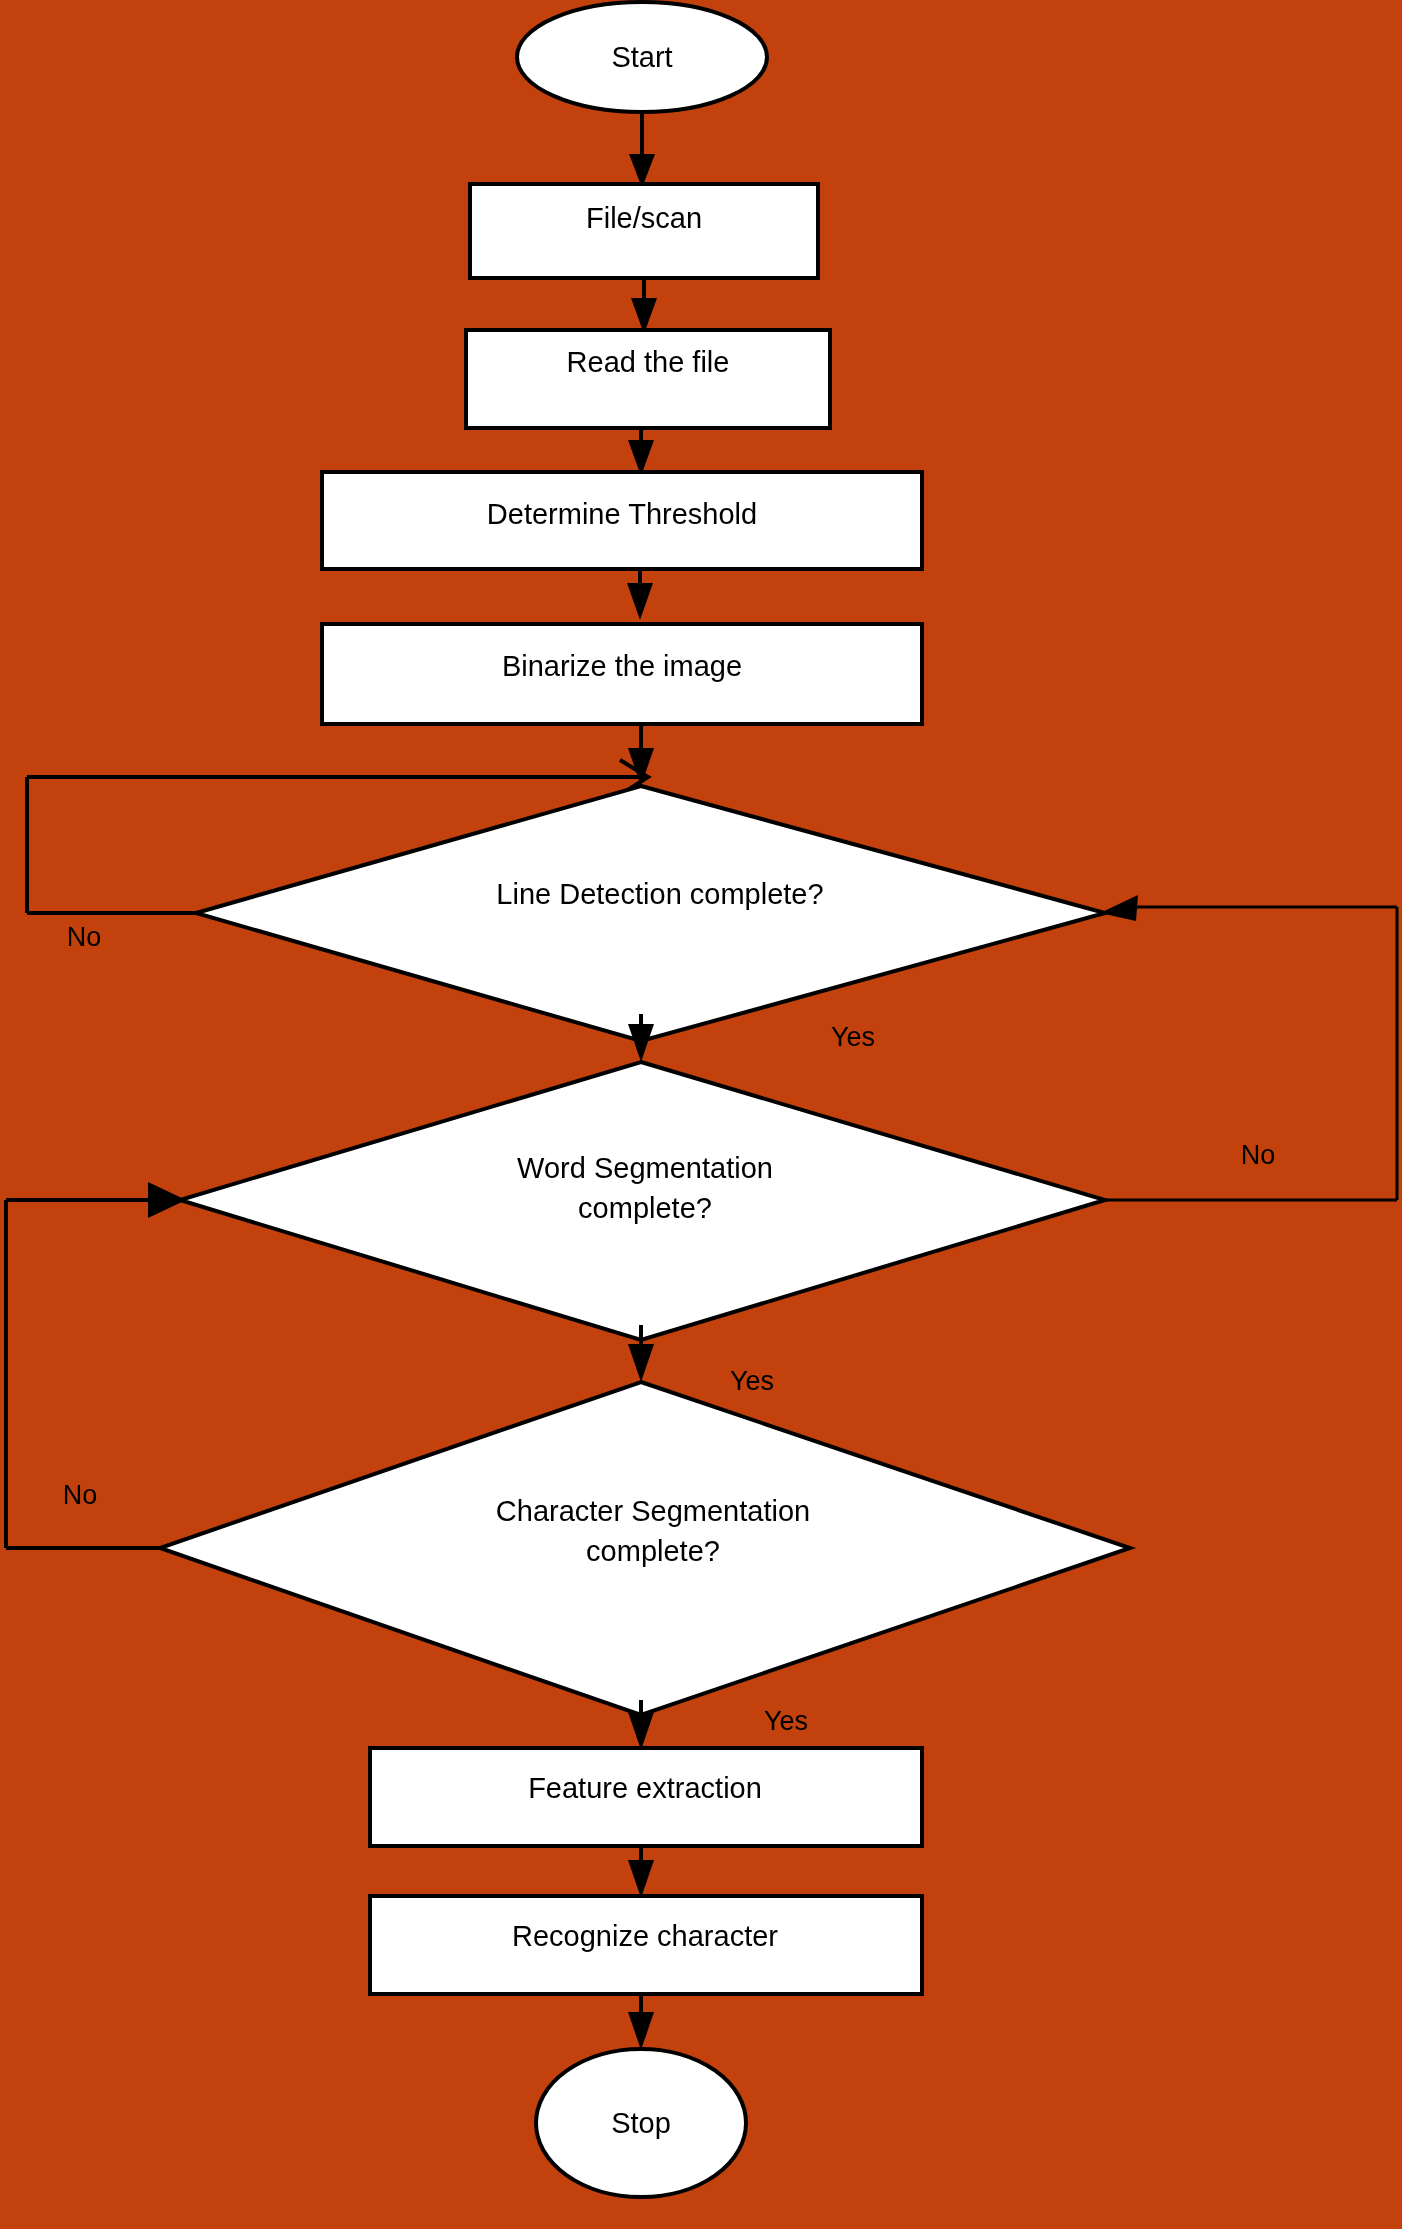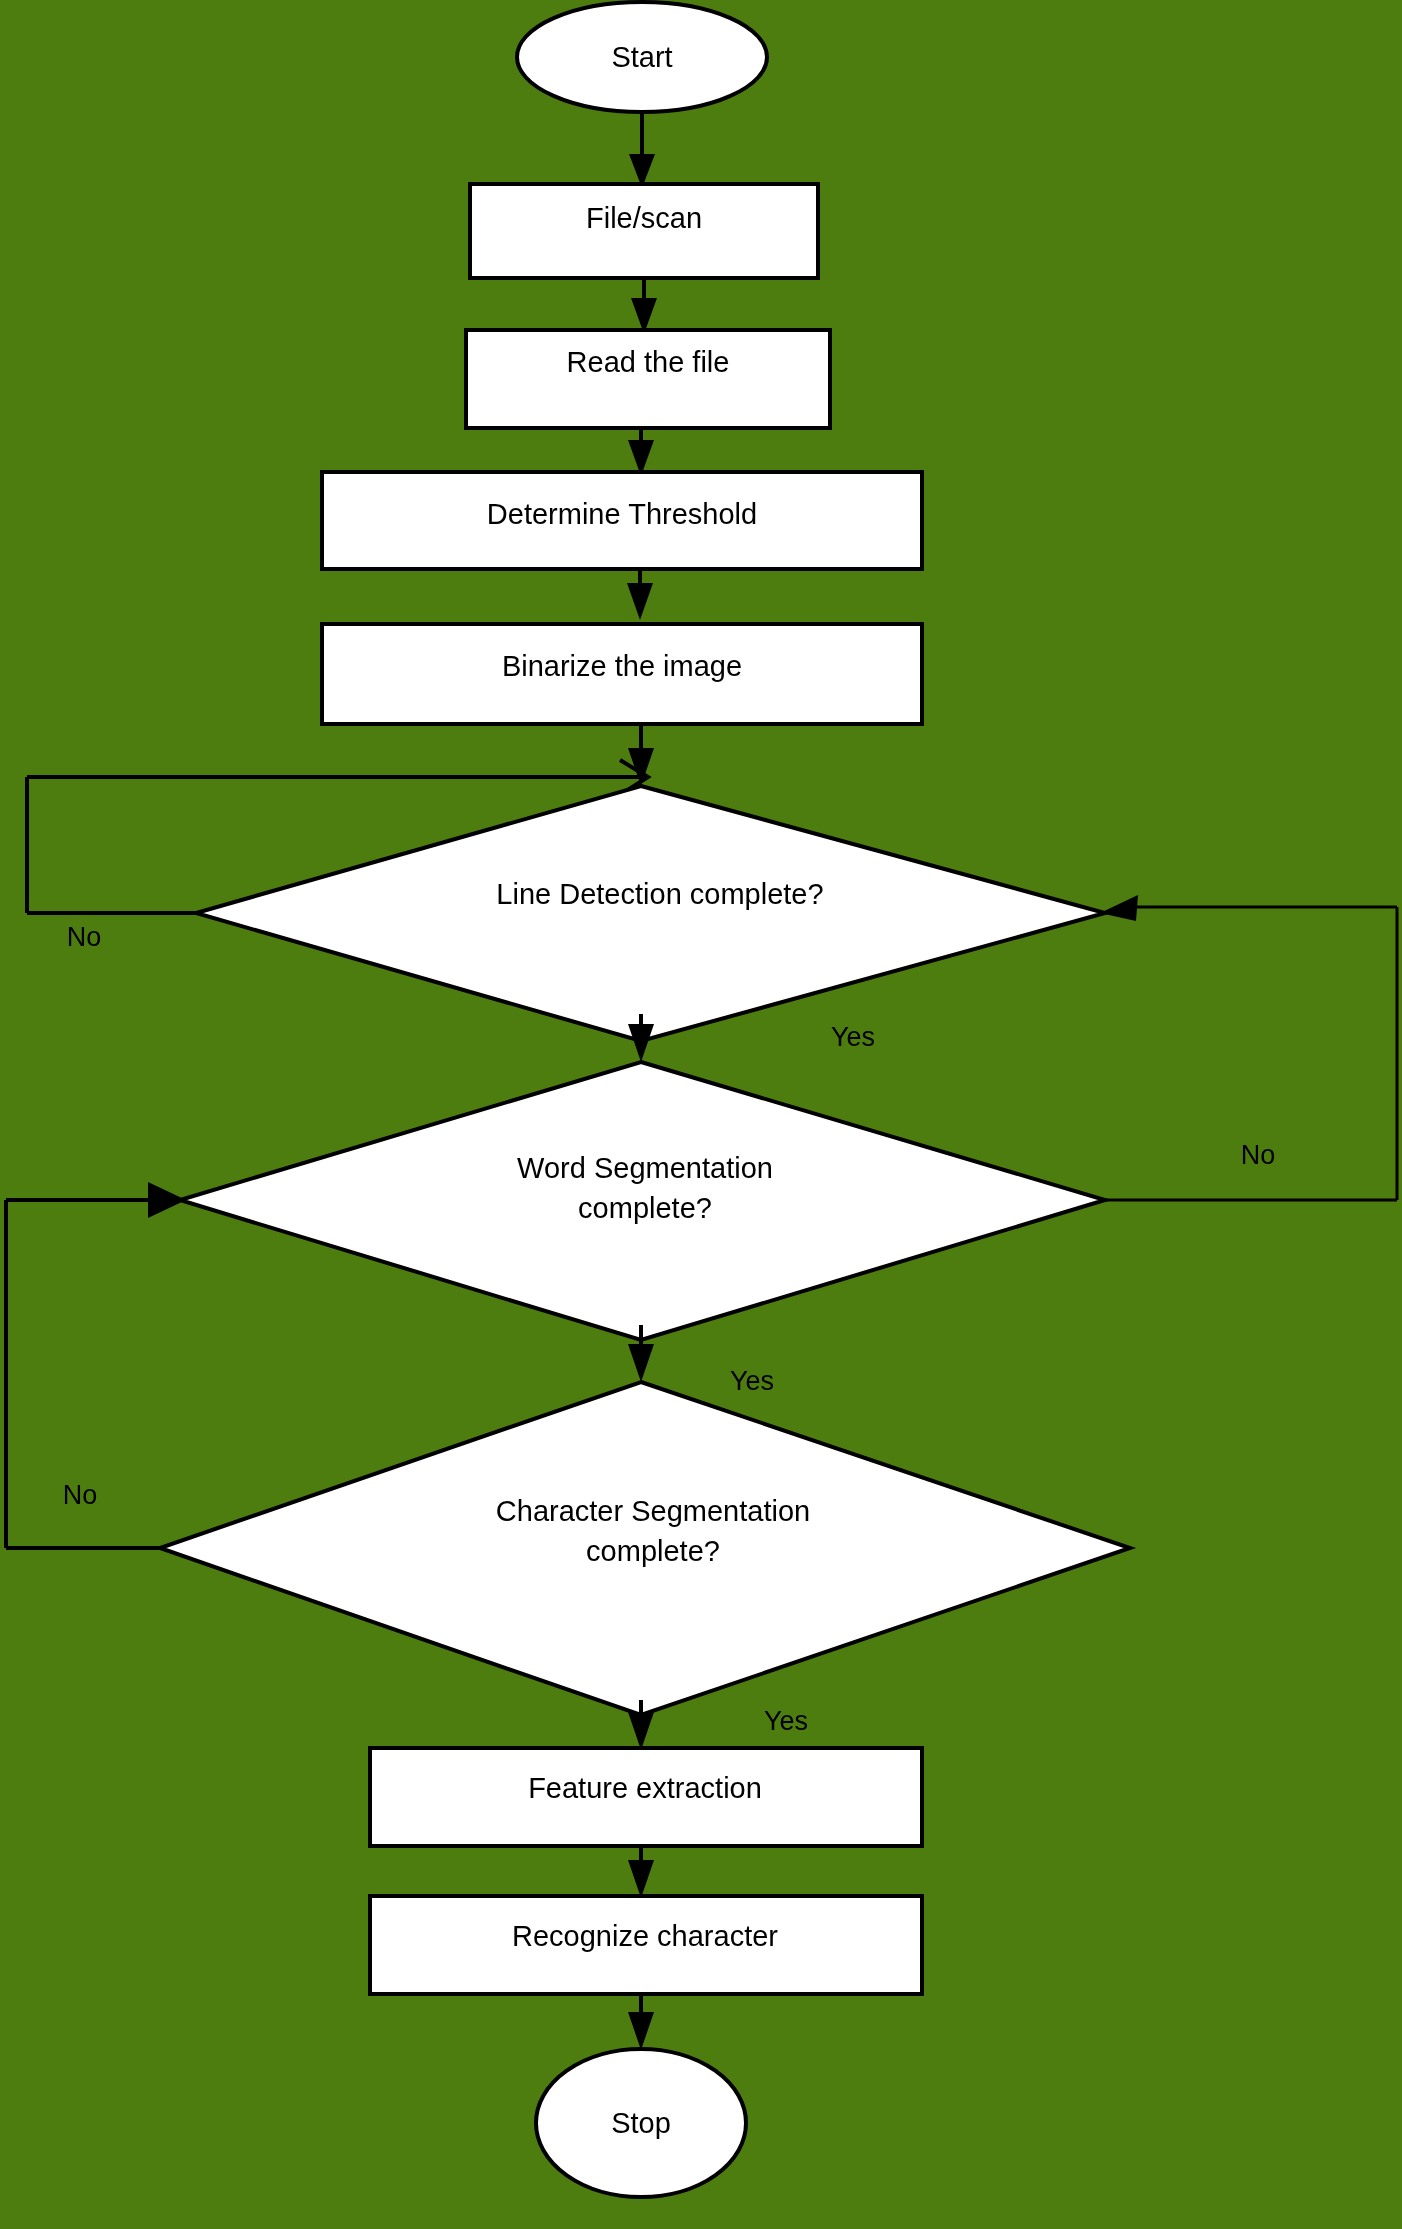--- a/index.html
+++ b/index.html
@@ -8,21 +8,21 @@
     padding: 0;
     background: #ffffff;
   }
   body {
     font-family: "Liberation Sans", sans-serif;
   }
   #flowchart-root {
     position: relative;
     width: 1402px;
     height: 2229px;
-    background: #4d7c0f;
+    background: #c2410c;
     overflow: hidden;
   }
   svg#flow-svg {
     display: block;
     width: 1402px;
     height: 2229px;
   }
   .shape-stroke {
     fill: #ffffff;
     stroke: #000000;

